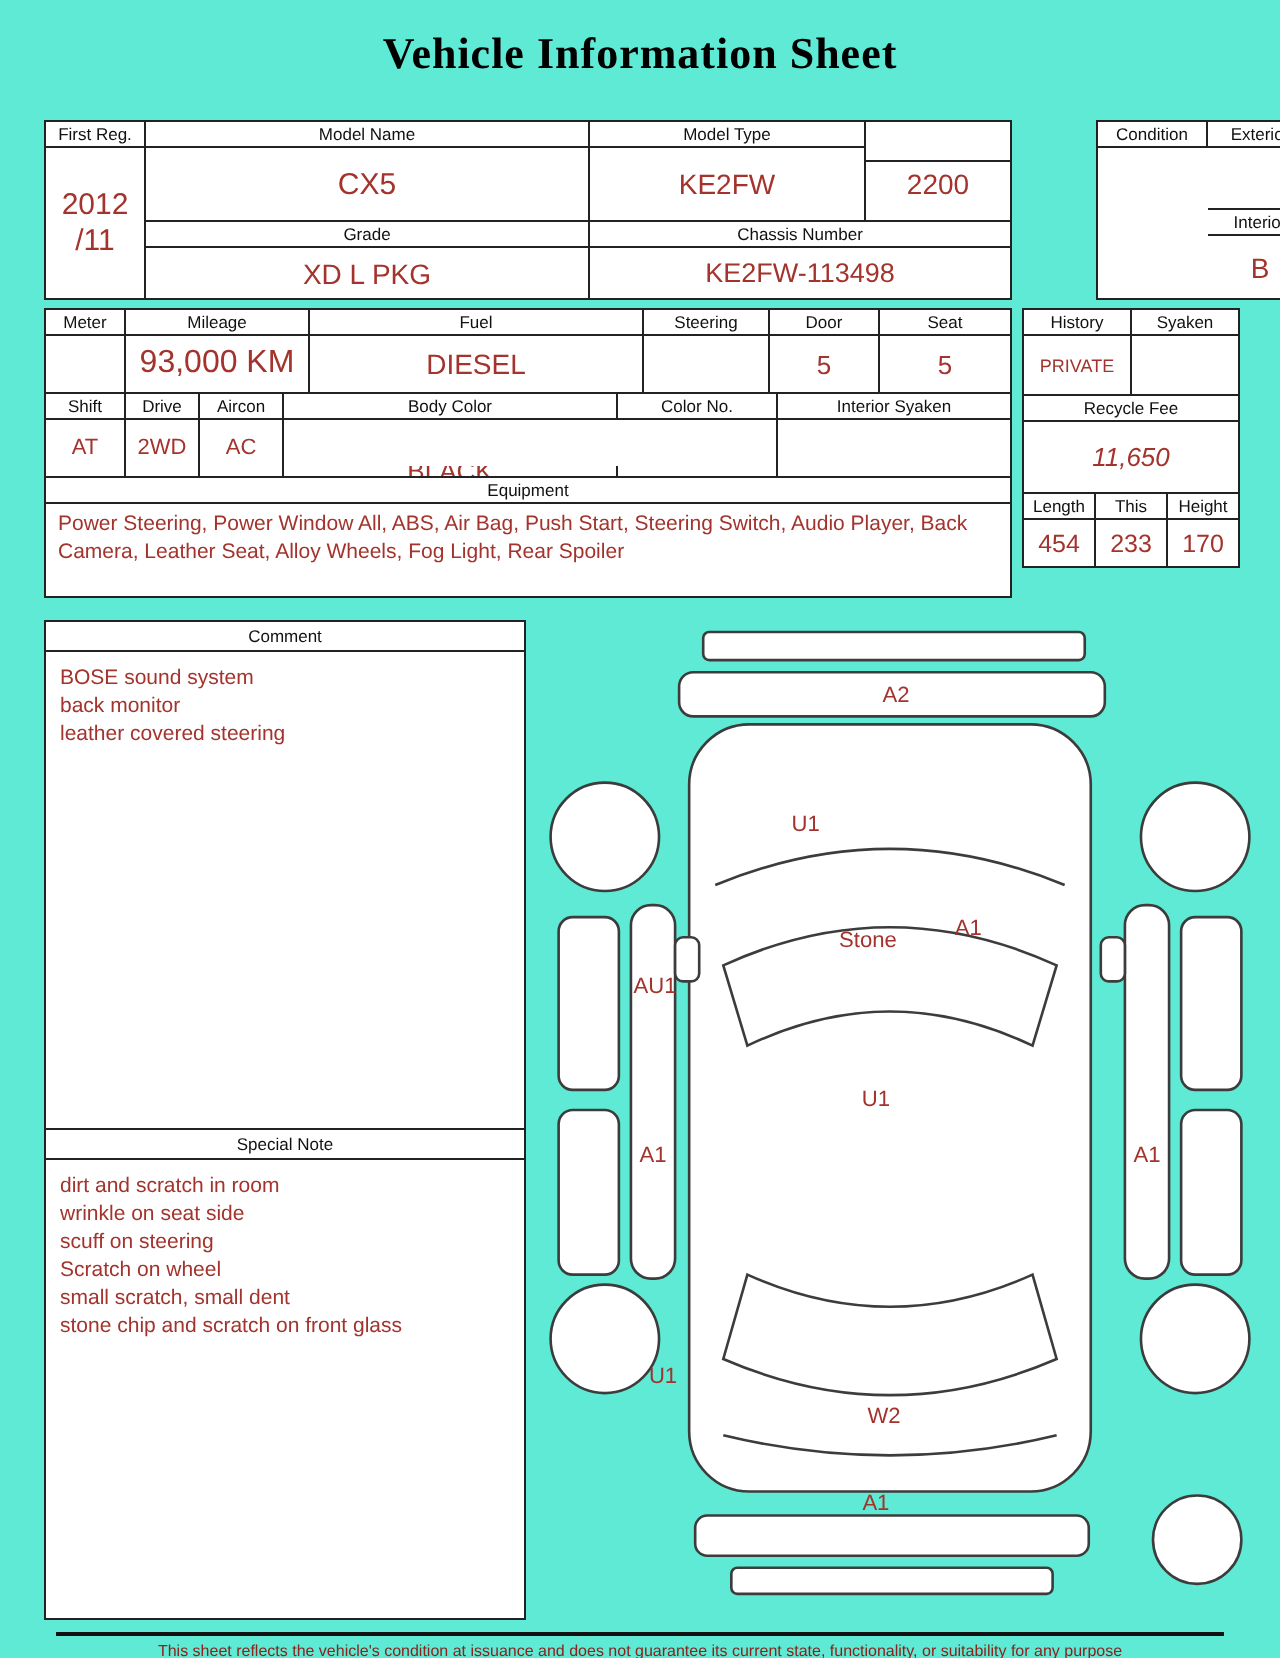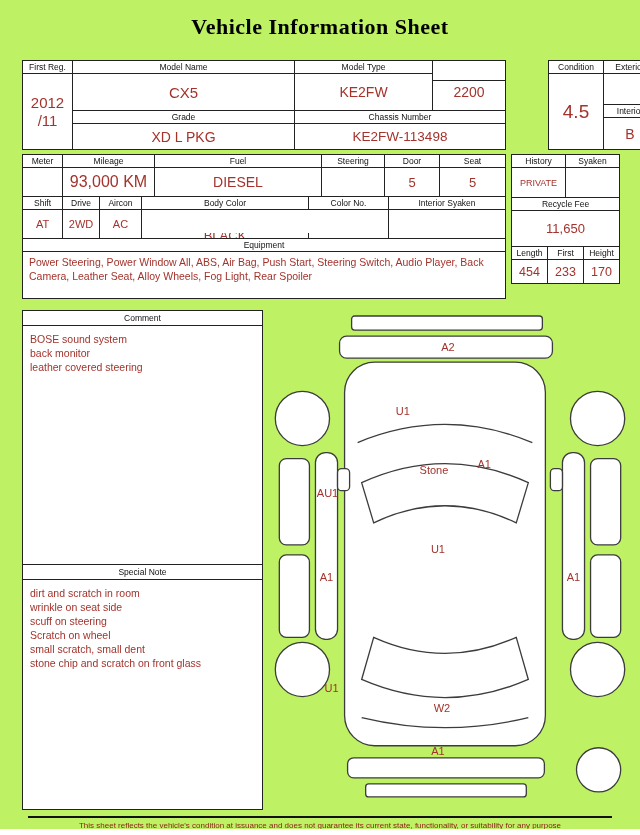--- a/index.html
+++ b/index.html
@@ -1,18 +1,18 @@
 <!DOCTYPE html>
 <html><head>
 <meta charset="utf-8">
 <style>
   * { margin:0; padding:0; box-sizing:border-box; }
   html,body { background:#ffffff; }
   body { font-family:"Liberation Sans", sans-serif; }
-  .page { position:relative; width:640px; height:829px; background:#bef264; overflow:hidden; }
+  .page { position:relative; width:640px; height:829px; background:#5eead4; overflow:hidden; }
   .title { position:absolute; top:14px; left:0; width:100%; text-align:center;
            font-family:"Liberation Serif", serif; font-size:22px; font-weight:600;
            color:#000; letter-spacing:.5px; }
   .tbl { position:absolute; border:1px solid #222; background:#fff; }
   .grid { display:grid; }
   .cell { display:flex; align-items:center; justify-content:center; overflow:hidden; }
   .br { border-right:1px solid #222; }
   .bb { border-bottom:1px solid #222; }
   .lbl { font-size:8.5px; color:#111; white-space:nowrap; }
   .val { color:#a3332c; }
@@ -48,21 +48,20 @@
       <div class="cell lbl bb" style="grid-row:3;grid-column:3/5;">Chassis Number</div>
       <div class="cell val br" style="grid-row:4;grid-column:2;font-size:14px;">XD L PKG</div>
       <div class="cell val" style="grid-row:4;grid-column:3/5;font-size:13.5px;">KE2FW-113498</div>
     </div>
   </div>
 
   <div class="tbl" style="left:511px;top:60px;width:109px;height:90px;margin-left:37px;">
     <div class="grid" style="grid-template-columns:55px 52px;grid-template-rows:13px 31px 13px 31px;height:100%;">
       <div class="cell lbl br bb" style="grid-row:1;grid-column:1;">Condition</div>
       <div class="cell lbl bb" style="grid-row:1;grid-column:2;">Exterior</div>
-      <div class="cell val br" style="grid-row:2/5;grid-column:1;font-size:19px;">4.5</div>
       <div class="cell val bb" style="grid-row:2;grid-column:2;font-size:13px;"></div>
       <div class="cell lbl bb" style="grid-row:3;grid-column:2;">Interior</div>
       <div class="cell val" style="grid-row:4;grid-column:2;font-size:14px;">B</div>
     </div>
   </div>
 
   <div class="tbl" style="left:22px;top:154px;width:484px;height:145px;">
     <div class="grid" style="grid-template-columns:40px 92px 167px 63px 55px 65px;grid-template-rows:13px 29px;">
       <div class="cell lbl br bb">Meter</div>
       <div class="cell lbl br bb">Mileage</div>
@@ -96,24 +95,24 @@
   </div>
 
   <div class="tbl" style="left:511px;top:154px;width:109px;height:130px;">
     <div class="grid" style="grid-template-columns:54px 53px;grid-template-rows:13px 30px;">
       <div class="cell lbl br bb">History</div>
       <div class="cell lbl bb">Syaken</div>
       <div class="cell val br bb" style="font-size:9px;">PRIVATE</div>
       <div class="cell val bb" style="font-size:9px;"></div>
     </div>
     <div class="cell lbl bb" style="height:13px;">Recycle Fee</div>
-    <div class="cell val bb" style="height:36px;font-size:13px;">11,650</div>
+    <div class="cell val bb" style="height:36px;font-size:13px;font-style:italic;">11,650</div>
     <div class="grid" style="grid-template-columns:36px 36px 35px;grid-template-rows:13px 23px;">
       <div class="cell lbl br bb">Length</div>
-      <div class="cell lbl br bb">First</div>
+      <div class="cell lbl br bb">This</div>
       <div class="cell lbl bb">Height</div>
       <div class="cell val br" style="font-size:12.5px;">454</div>
       <div class="cell val br" style="font-size:12.5px;">233</div>
       <div class="cell val" style="font-size:12.5px;">170</div>
     </div>
   </div>
 
   <div class="tbl" style="left:22px;top:310px;width:241px;height:255px;">
     <div class="cell lbl bb hdr">Comment</div>
     <div class="note-text">BOSE sound system

